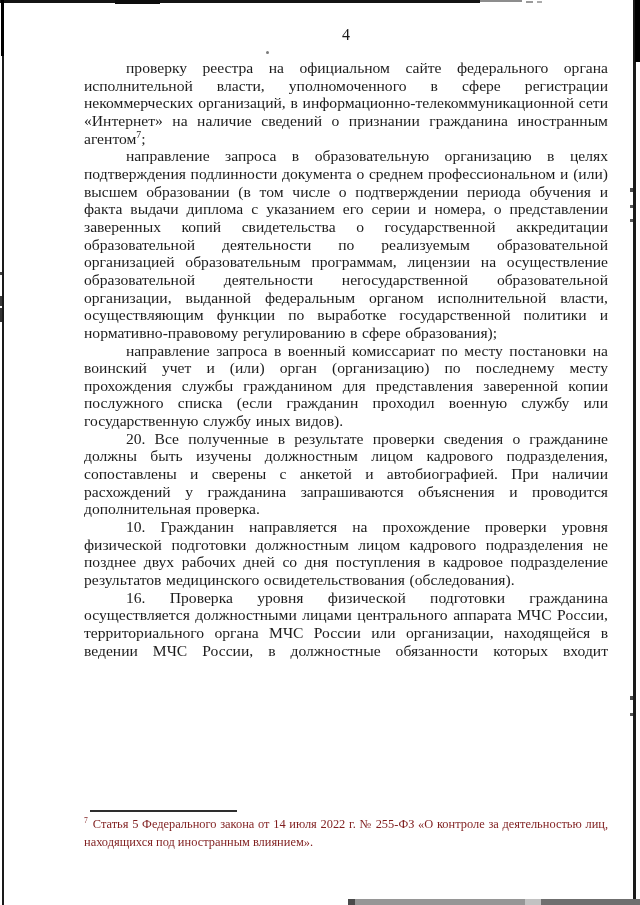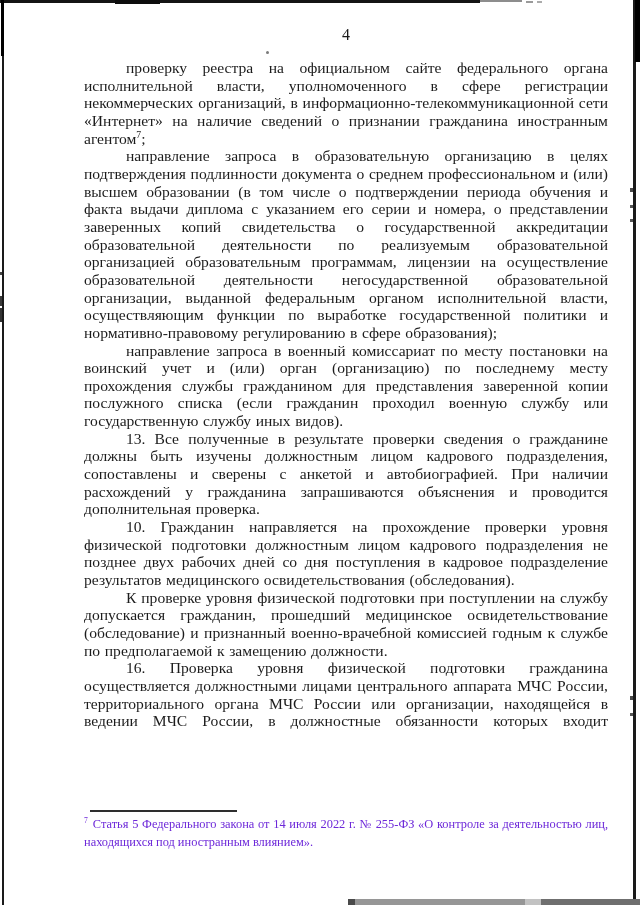--- a/index.html
+++ b/index.html
@@ -29,21 +29,21 @@
   .fnref {
     font-size: 0.62em; vertical-align: super; line-height: 0;
   }
 
   .fn-rule {
     position: absolute; left: 90px; top: 810px; width: 147px; height: 2px;
     background: #2e2e2e;
   }
   .footnote {
     position: absolute; left: 84px; top: 816px; width: 524px;
-    font-size: 12.4px; line-height: 17.5px; text-align: justify; color: #6d28d9;
+    font-size: 12.4px; line-height: 17.5px; text-align: justify; color: #7f1d1d;
   }
   .footnote .fnref { margin-right: 5px; }
 
   
   .art { position: absolute; pointer-events: none; }
   .top-line-black { left: 0; top: 0; width: 480px; height: 3px; background: #141414; }
   .top-line-blob  { left: 115px; top: 0; width: 45px; height: 4px; background: #0d0d0d; }
   .top-line-gray  { left: 480px; top: 0; width: 42px; height: 2px; background: #8d8d8d; }
   .top-dash-1 { left: 526px; top: 1px; width: 7px; height: 2px; background: #9a9a9a; }
   .top-dash-2 { left: 537px; top: 1px; width: 5px; height: 2px; background: #ababab; }
@@ -98,20 +98,19 @@
 <div class="art bottom-strip-dark"></div>
 <div class="art speck-1"></div>
 <div class="art speck-2"></div>
 
 <div class="pagenum">4</div>
 
 <div class="body-text">
   <p class="para"><span>проверку реестра на официальном сайте федерального органа исполнительной власти, уполномоченного в сфере регистрации некоммерческих организаций, в информационно-телекоммуникационной сети «Интернет» на наличие сведений о признании гражданина иностранным агентом</span><sup class="fnref">7</sup><span>;</span></p>
   <p class="para">направление запроса в образовательную организацию в целях подтверждения подлинности документа о среднем профессиональном и (или) высшем образовании (в том числе о подтверждении периода обучения и факта выдачи диплома с указанием его серии и номера, о представлении заверенных копий свидетельства о государственной аккредитации образовательной деятельности по реализуемым образовательной организацией образовательным программам, лицензии на осуществление образовательной деятельности негосударственной образовательной организации, выданной федеральным органом исполнительной власти, осуществляющим функции по выработке государственной политики и нормативно-правовому регулированию в сфере образования);</p>
   <p class="para">направление запроса в военный комиссариат по месту постановки на воинский учет и (или) орган (организацию) по последнему месту прохождения службы гражданином для представления заверенной копии послужного списка (если гражданин проходил военную службу или государственную службу иных видов).</p>
-  <p class="para">13. Все полученные в результате проверки сведения о гражданине должны быть изучены должностным лицом кадрового подразделения, сопоставлены и сверены с анкетой и автобиографией. При наличии расхождений у гражданина запрашиваются объяснения и проводится дополнительная проверка.</p>
+  <p class="para">20. Все полученные в результате проверки сведения о гражданине должны быть изучены должностным лицом кадрового подразделения, сопоставлены и сверены с анкетой и автобиографией. При наличии расхождений у гражданина запрашиваются объяснения и проводится дополнительная проверка.</p>
   <p class="para">10. Гражданин направляется на прохождение проверки уровня физической подготовки должностным лицом кадрового подразделения не позднее двух рабочих дней со дня поступления в кадровое подразделение результатов медицинского освидетельствования (обследования).</p>
-  <p class="para">К проверке уровня физической подготовки при поступлении на службу допускается гражданин, прошедший медицинское освидетельствование (обследование) и признанный военно-врачебной комиссией годным к службе по предполагаемой к замещению должности.</p>
   <p class="para cont">16. Проверка уровня физической подготовки гражданина осуществляется должностными лицами центрального аппарата МЧС России, территориального органа МЧС России или организации, находящейся в ведении МЧС России, в должностные обязанности которых входит</p>
 </div>
 
 <div class="fn-rule"></div>
 <div class="footnote"><sup class="fnref">7</sup><span>Статья 5 Федерального закона от 14 июля 2022 г. № 255-ФЗ «О контроле за деятельностью лиц, находящихся под иностранным влиянием».</span></div>
 
 </body></html>

